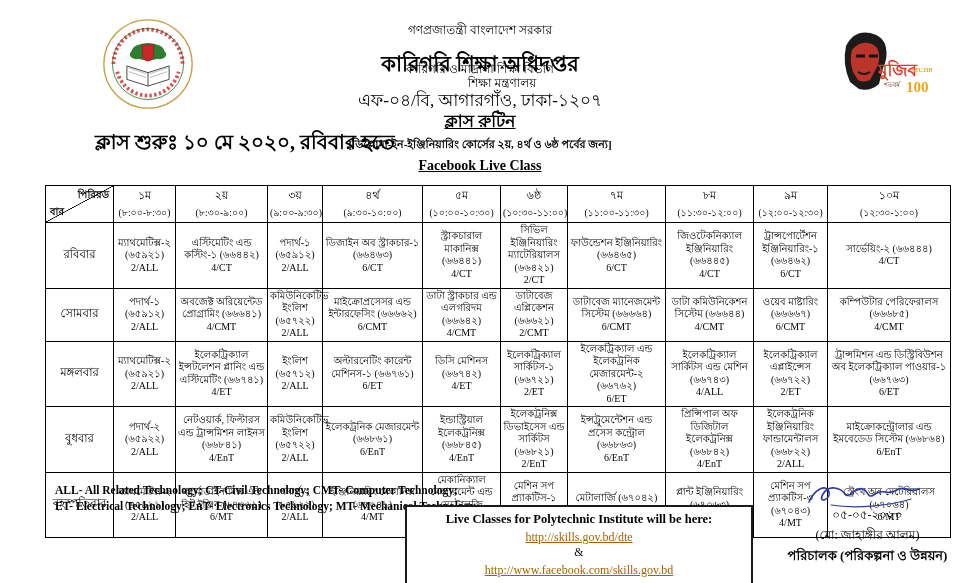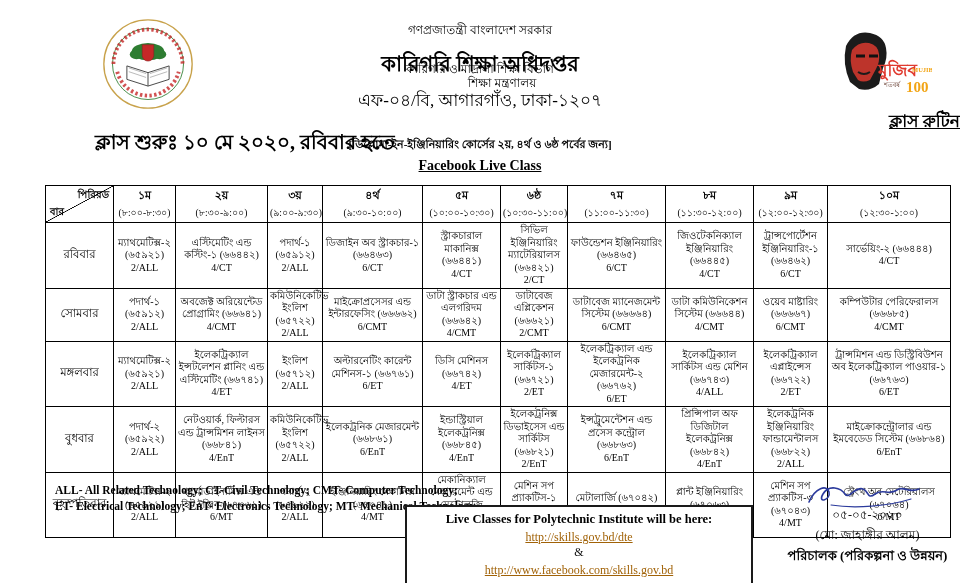--- a/index.html
+++ b/index.html
@@ -10,37 +10,37 @@
   .hline{position:absolute;left:0;right:0;text-align:center;}
   .gov1{top:21px;font-size:12px;}
   .org{top:48px;font-size:21px;font-weight:bold;}
   .divn{top:60px;font-size:12px;}
   .minl{top:74px;font-size:12px;padding-left:44px;}
   .addr{top:87px;font-size:17px;}
   .logo-left{position:absolute;left:100px;top:16px;width:96px;height:96px;}
   .logo-right{position:absolute;left:832px;top:16px;width:100px;height:92px;}
 
   
-  .routine-title{position:absolute;top:108px;left:0;right:0;text-align:right;
+  .routine-title{position:absolute;top:108px;left:0;right:0;text-align:center;
                  font-size:17px;font-weight:bold;text-decoration:underline;}
   .start-line{position:absolute;top:127px;left:95px;font-size:20px;font-weight:bold;}
   .scope-line{position:absolute;top:136px;left:0;right:0;text-align:center;font-size:11px;font-weight:bold;}
   .live-line{position:absolute;top:158px;left:0;right:0;text-align:center;
              font-size:14px;font-weight:bold;text-decoration:underline;}
 
   
   table.routine{position:absolute;left:45px;top:185px;width:905px;border-collapse:collapse;table-layout:fixed;}
   table.routine th,table.routine td{border:1px solid #000;padding:1px 2px;text-align:center;vertical-align:middle;}
   thead tr{height:33px;}
   tbody tr:nth-child(1){height:45px;}
   tbody tr:nth-child(2){height:48px;}
   tbody tr:nth-child(3){height:53px;}
   tbody tr:nth-child(4){height:57px;}
   tbody tr:nth-child(5){height:57px;}
-  .p-name{font-size:11px;font-weight:bold;}
+  .p-name{font-size:11px;font-weight:normal;}
   .p-time{font-size:9.5px;font-weight:normal;}
   .day-th{font-size:11.5px;font-weight:normal;}
   td .subj{font-size:10px;line-height:1.25;}
   td .grp{font-size:10px;line-height:1.25;}
   .corner{position:relative;padding:0;}
   .corner::after{content:"";position:absolute;inset:0;
      background:linear-gradient(to bottom right,transparent calc(50% - 0.6px),#000 calc(50% - 0.2px),#000 calc(50% + 0.2px),transparent calc(50% + 0.6px));}
   .corner-top{position:absolute;top:1px;right:4px;font-size:10px;}
   .corner-bottom{position:absolute;bottom:1px;left:4px;font-size:10px;}
 

